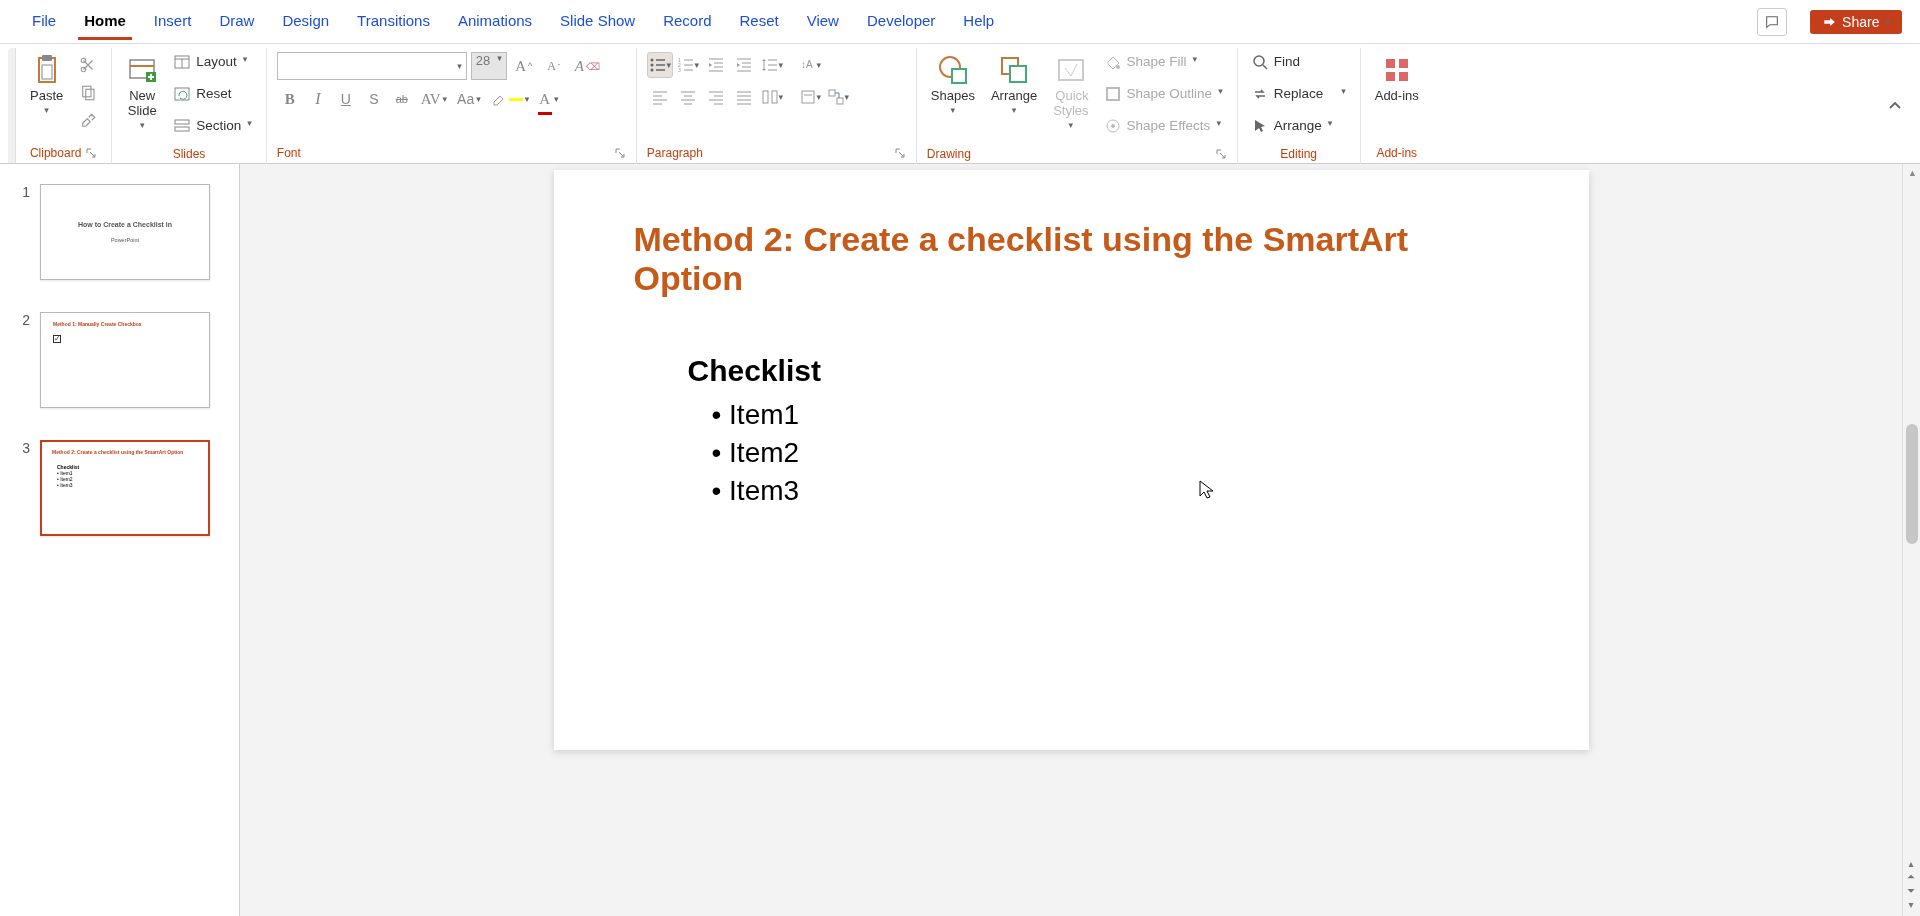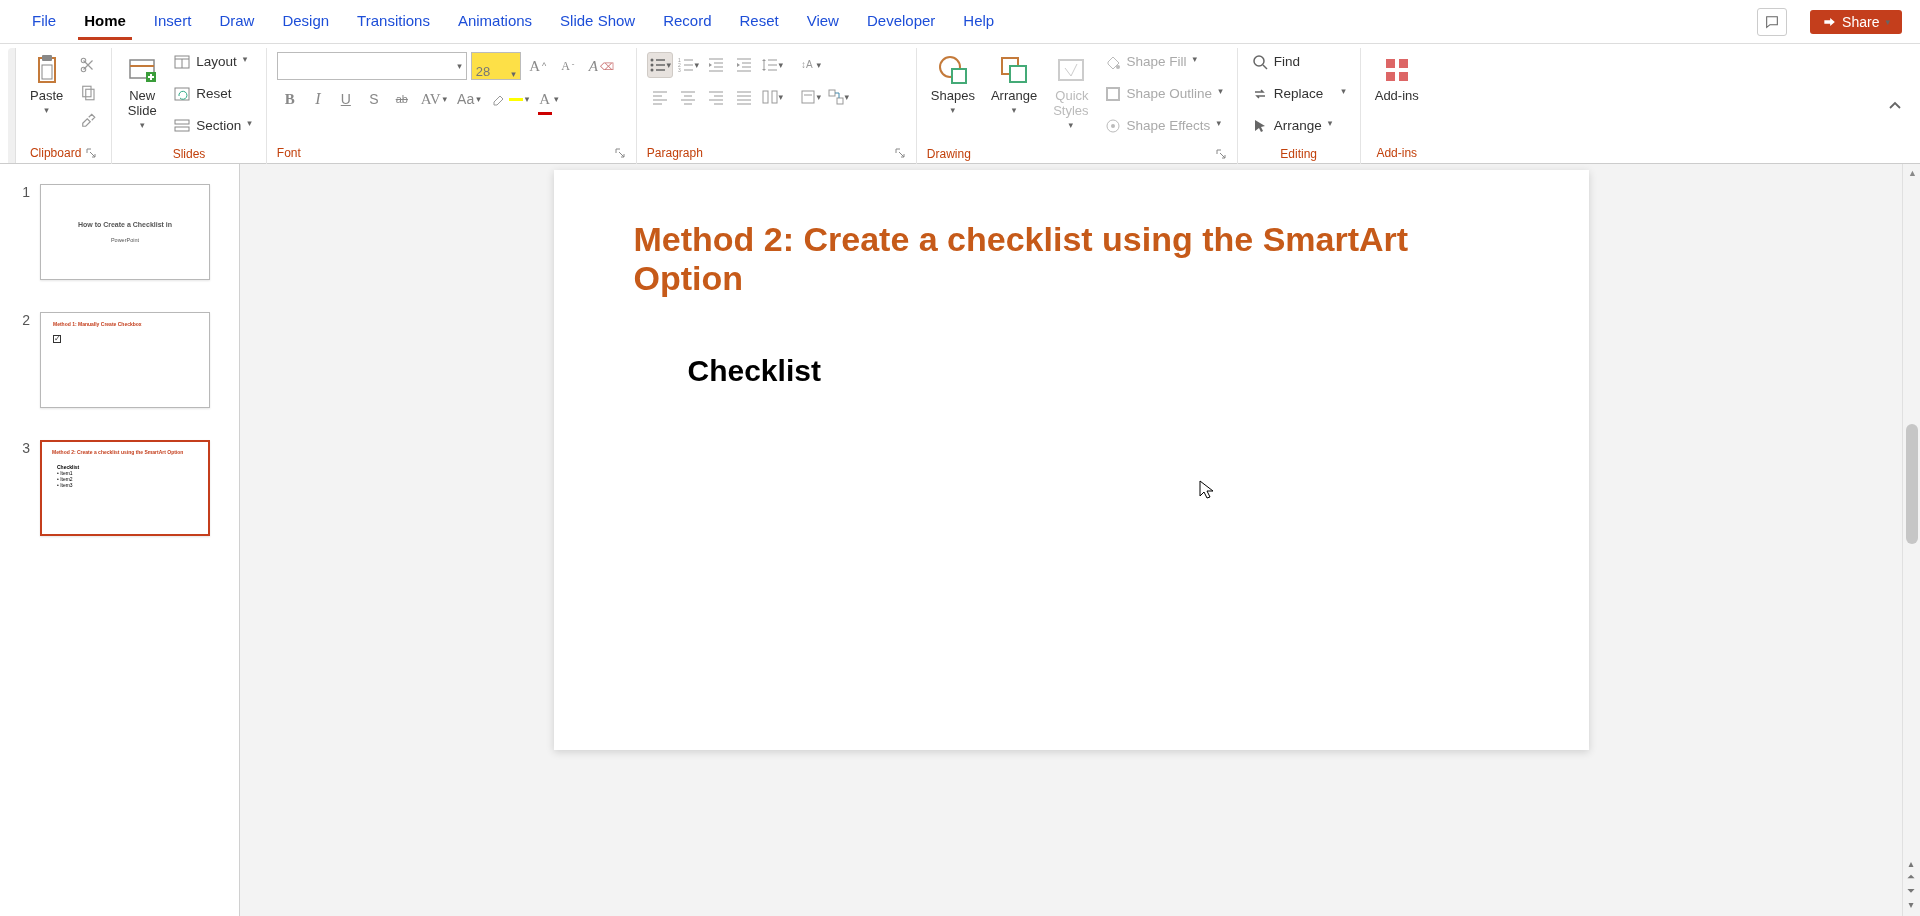--- a/index.html
+++ b/index.html
@@ -23,21 +23,21 @@
   .ribbon-group-label { font-size: 12px; color: #c2410c; text-align: center; height: 18px; display:flex; align-items:center; justify-content:center; gap:4px;}
   .dlg-launcher { width:12px; height:12px; display:inline-flex; align-items:center; justify-content:center; cursor:pointer;}
   .dlg-launcher svg{width:10px;height:10px;}
   .big-btn { display: flex; flex-direction: column; align-items: center; gap: 2px; font-size: 13px; color: #333; padding: 2px 4px; cursor: pointer; }
   .big-btn svg { width: 32px; height: 32px; }
   .small-btn { width: 26px; height: 26px; display: flex; align-items: center; justify-content: center; cursor: pointer; color: #888; border-radius: 3px; }
   .small-btn.active { background: #e7e2de; border: 1px solid #d0cbc6; }
   .small-btn svg { width: 18px; height: 18px; }
   .cols3 { display: flex; flex-direction: column; justify-content: center; gap: 2px; }
   .fontname { width: 190px; height: 28px; border: 1px solid #bbb; background: #fff; display:flex; align-items:center; padding:0 4px; font-size:13px; color:#999;}
-  .fontsize { width: 50px; height: 28px; border: 1px solid #bbb; background: #fde047; display:flex; align-items:flex-end; padding:0 4px; font-size:13px; color:#777;}
+  .fontsize { width: 36px; height: 28px; border: 1px solid #bbb; background: #e5e5e5; display:flex; align-items:flex-start; padding:0 4px; font-size:13px; color:#777;}
   .dd-arrow { font-size: 9px; color: #666; }
   .txt-btn { min-width:26px; padding:0 4px; height:26px; display:flex; align-items:center; justify-content:center; font-size:14px; color:#888; cursor:pointer; gap:2px;}
   .txt-italic{font-style:italic;font-family:"Times New Roman",serif;font-size:16px;}
   .txt-bold{font-weight:bold;font-size:15px;font-family:"Times New Roman",serif;}
   .txt-serif{font-family:"Times New Roman",serif;font-size:15px;color:#888;}
   .menu-item { display: flex; align-items: flex-start; gap: 6px; font-size: 13.5px; color: #333; padding: 2px 4px; cursor: pointer; height:30px;}
   .menu-item svg { width: 16px; height: 16px; }
   .collapse-caret { margin-left:auto; width:34px; display:flex; align-items:center; justify-content:center; cursor:pointer; color:#555;}
 
   
@@ -536,20 +536,25 @@
           <div>• <span>Item3</span></div>
         </div>
       </div>
     </div>
   </div>
 
   <div class="canvas-pane">
     <div class="slide-canvas">
       <div class="slide-title">Method 2: Create a checklist using the SmartArt Option</div>
       <div class="slide-check-hd">Checklist</div>
+      <div class="slide-items">
+        <div class="it">• <span>Item1</span></div>
+        <div class="it">• <span>Item2</span></div>
+        <div class="it">• <span>Item3</span></div>
+      </div>
       <svg class="cursor" viewBox="0 0 16 20">
           <path fill="#fff" stroke="#000" stroke-width="1" d="M1 1l0 15 4-4 3 6 3-1-3-6 6 0z"></path>
         </svg>
     </div>
   </div>
 
   <div class="v-scroll">
     <span class="top-tri">▲</span>
     <div class="v-thumb"></div>
     <div class="nav-stack">

